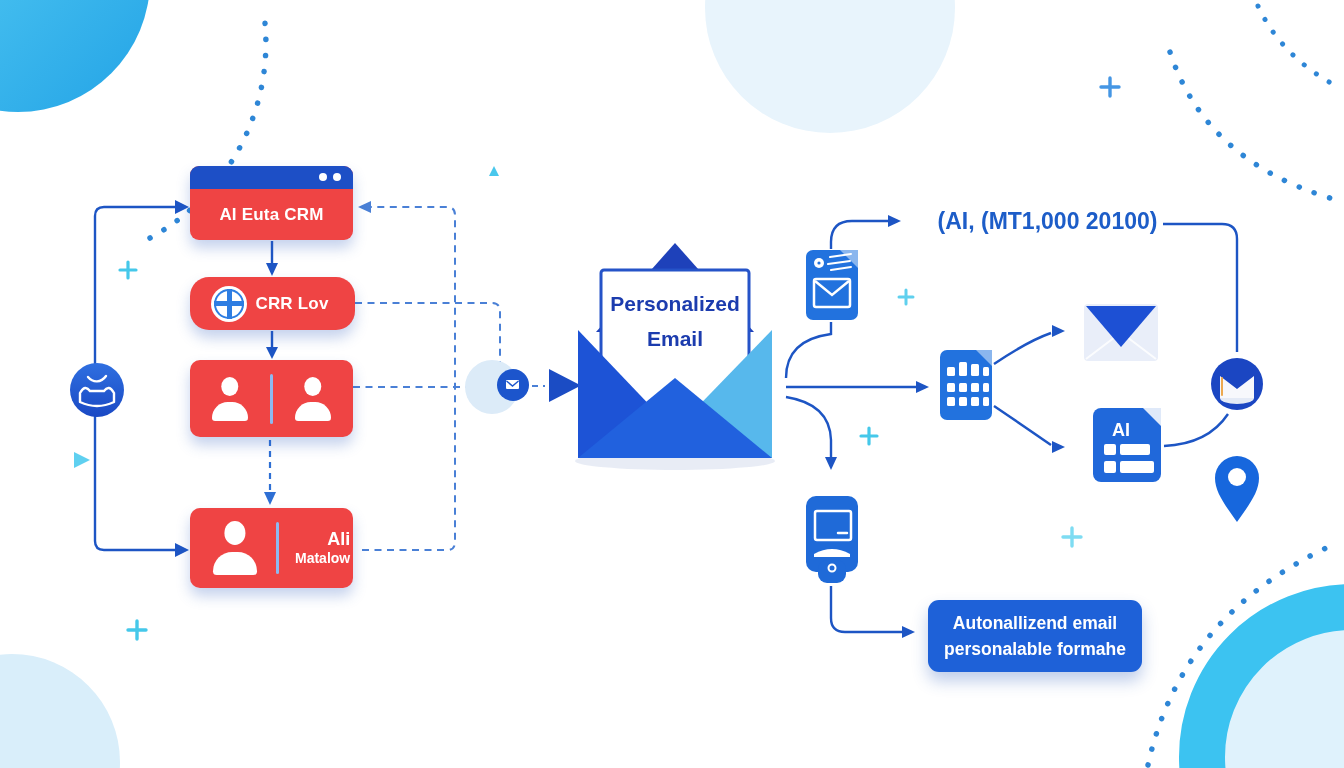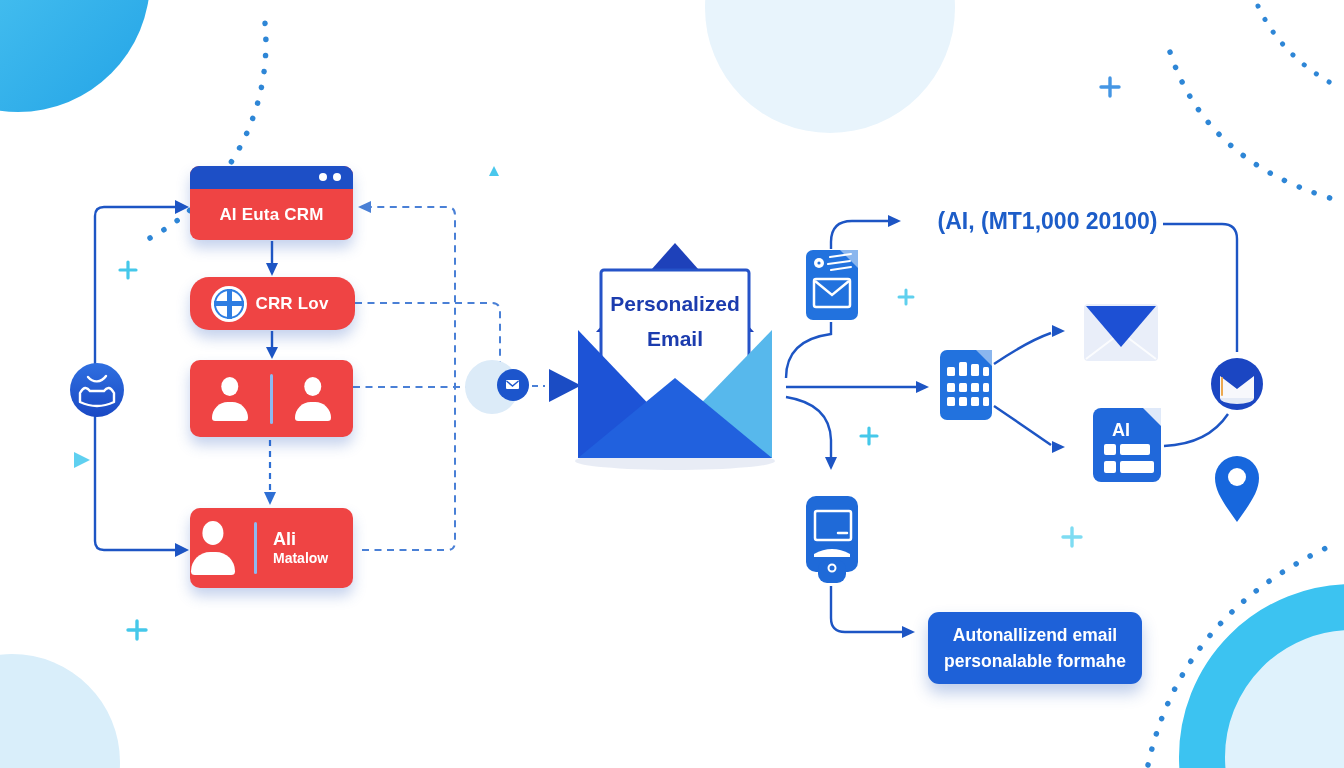--- a/index.html
+++ b/index.html
@@ -24,21 +24,21 @@
                   width:46%;height:44%;background:#fff;border-radius:50%;}
   .person::after{content:"";position:absolute;bottom:0;left:2%;right:2%;height:42%;background:#fff;
                  border-radius:40px 40px 8px 8px;}
   .person-sm{width:38px;height:44px;}
   .person-lg{width:46px;height:54px;}
   .vdivider{width:3px;background:#8db9f1;border-radius:2px;}
   .letter-text{color:#1c3cae;font-weight:bold;font-size:21px;line-height:35px;text-align:center;}
   .annotation{color:#1d5dc8;font-weight:bold;font-size:23px;text-align:center;white-space:nowrap;}
   .output-box{background:#1e61d8;border-radius:11px;box-shadow:0 9px 16px rgba(40,90,185,.30);
               display:flex;flex-direction:column;align-items:center;justify-content:center;
-              color:#fff;font-weight:bold;font-size:17.5px;line-height:1.5;text-align:center;margin-top:12px;}
+              color:#fff;font-weight:bold;font-size:17.5px;line-height:1.5;text-align:center;}
   .profile-text{color:#fff;display:flex;flex-direction:column;line-height:1.2;}
   .profile-text .l1{font-size:18px;font-weight:bold;}
   .profile-text .l2{font-size:14px;font-weight:bold;}
 </style>
 </head>
 <body>
 
 <div id="stage">
 
 <svg id="flow-svg" width="1344" height="768" viewBox="0 0 1344 768">
@@ -265,21 +265,21 @@
   <span class="crosshair"></span>
   <span class="node-label">CRR Lov</span>
 </div>
 
 <div class="abs node" style="left:190px;top:360px;width:163px;height:77px;display:flex;align-items:center;justify-content:space-evenly;">
   <span class="person person-sm"></span>
   <span class="vdivider" style="height:50px;"></span>
   <span class="person person-sm"></span>
 </div>
 
-<div class="abs node" style="left:190px;top:508px;width:163px;height:80px;display:flex;align-items:center;box-sizing:border-box;">
+<div class="abs node" style="left:190px;top:508px;width:163px;height:80px;display:flex;align-items:center;padding-left:22px;box-sizing:border-box;text-align:right;">
   <span class="person person-lg"></span>
   <span class="vdivider" style="height:52px;margin:0 16px 0 18px;"></span>
   <span class="profile-text">
     <span class="l1">Ali</span>
     <span class="l2">Matalow</span>
   </span>
 </div>
 
 <div class="abs letter-text" style="left:598px;top:286px;width:154px;">
   <span style="display:block;">Personalized</span>

